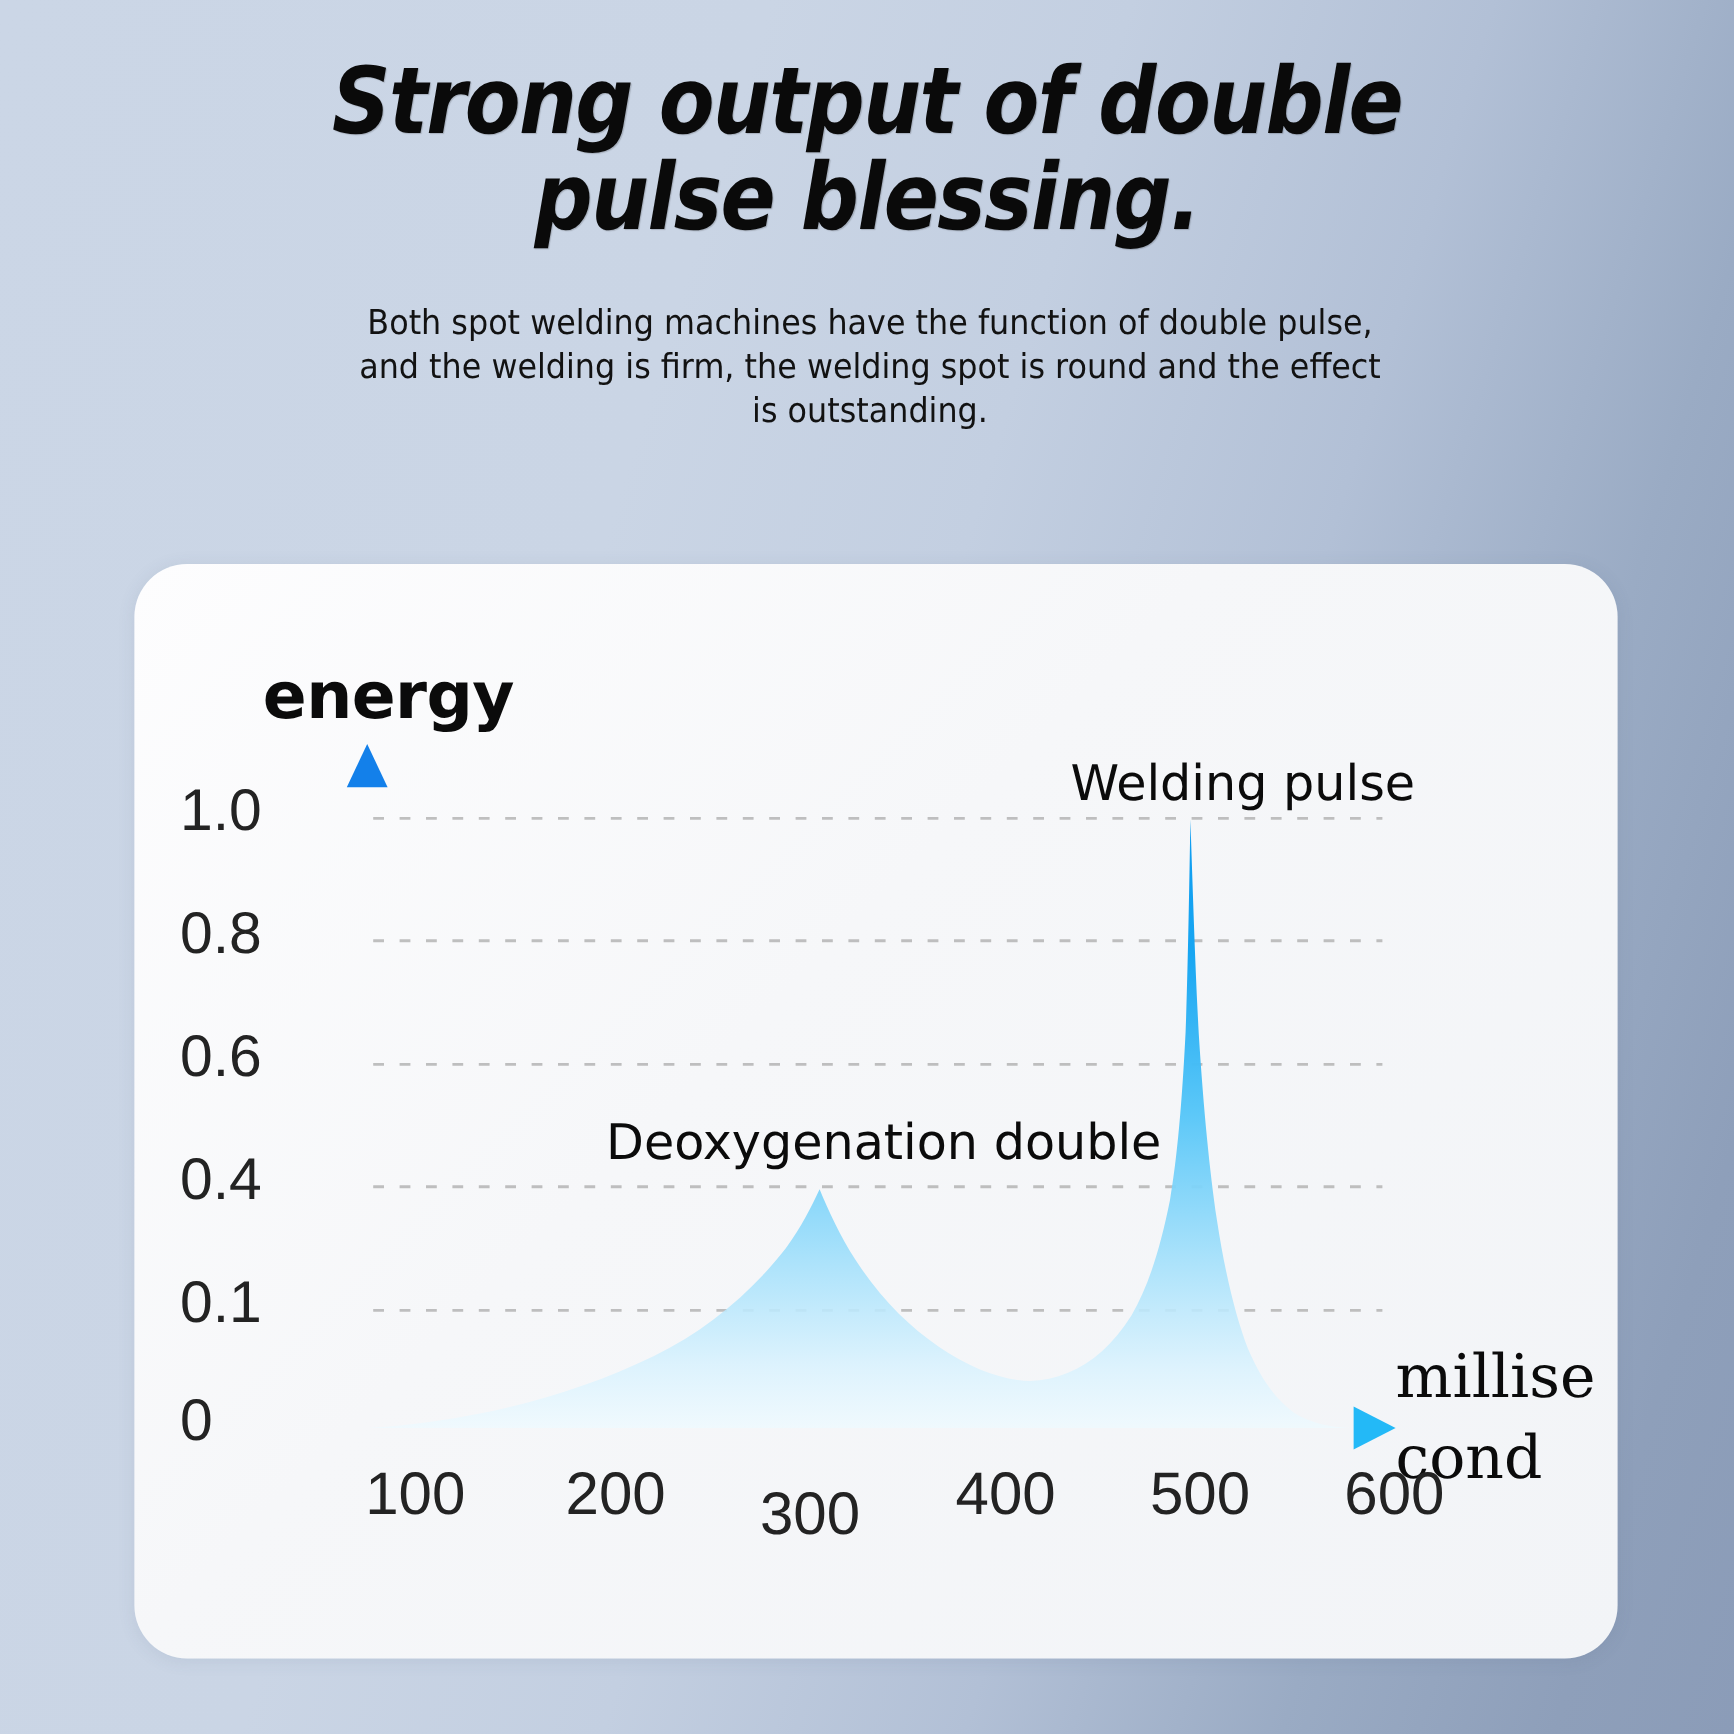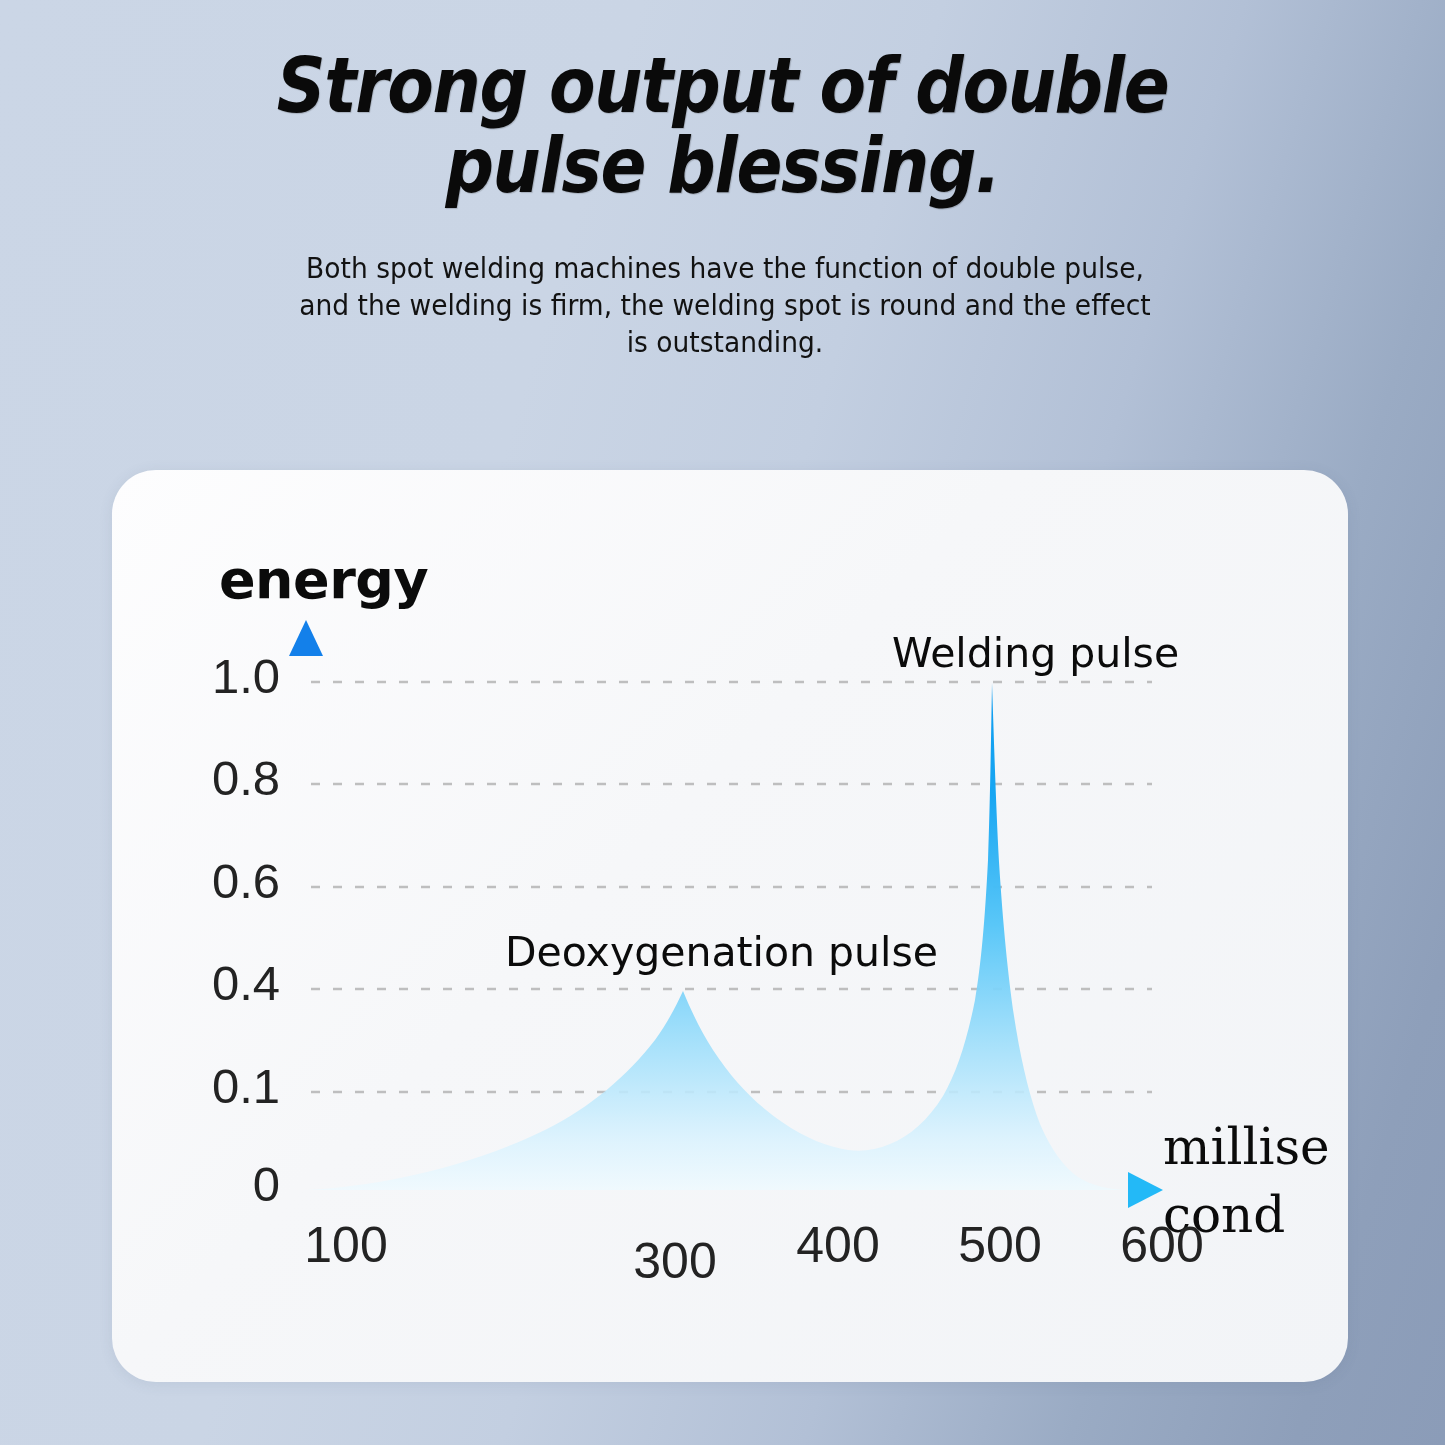--- a/index.html
+++ b/index.html
@@ -97,21 +97,21 @@
     font-size: 50px;
     font-weight: 400;
     line-height: 68px;
     color: #0b0b0b;
     font-family: "DejaVu Serif", serif;
   }
   .ytick {
     position: absolute;
     right: 0;
     width: 130px;
-    text-align: right;
+    text-align: left;
     font-size: 49px;
     color: #232323;
     font-family: "Liberation Sans", sans-serif;
   }
   .ytick-wrap {
     position: absolute;
     left: 140px;
     top: 0;
     width: 140px;
     height: 1px;
@@ -222,23 +222,24 @@
       <div class="ytick" style="top:-34px;">0.4</div>
     </div>
     <div class="ytick-wrap" style="top:1092px;">
       <div class="ytick" style="top:-34px;">0.1</div>
     </div>
     <div class="ytick-wrap" style="top:1190px;">
       <div class="ytick" style="top:-34px;">0</div>
     </div>
 
     <div class="xtick" style="left:261px;text-align:center;">100</div>
+    <div class="xtick" style="left:428px;">200</div>
     <div class="xtick" style="left:590px;margin-top:16px;">300</div>
     <div class="xtick" style="left:753px;">400</div>
     <div class="xtick" style="left:915px;">500</div>
     <div class="xtick" style="left:1077px;">600</div>
 
-    <div style="position:absolute;left:505px;top:928px;font-size:41px;color:#0b0b0b;font-family:'DejaVu Sans',sans-serif;">Deoxygenation pulse</div>
+    <div style="position:absolute;left:505px;top:928px;font-size:41px;color:#0b0b0b;font-family:'DejaVu Sans',sans-serif;">Deoxygenation double</div>
 
     <div style="position:absolute;left:880px;top:629px;font-size:41px;color:#0b0b0b;font-family:'DejaVu Sans',sans-serif;margin-left:12px;">Welding pulse</div>
 
   </div>
 </div>
 
 </body></html>

